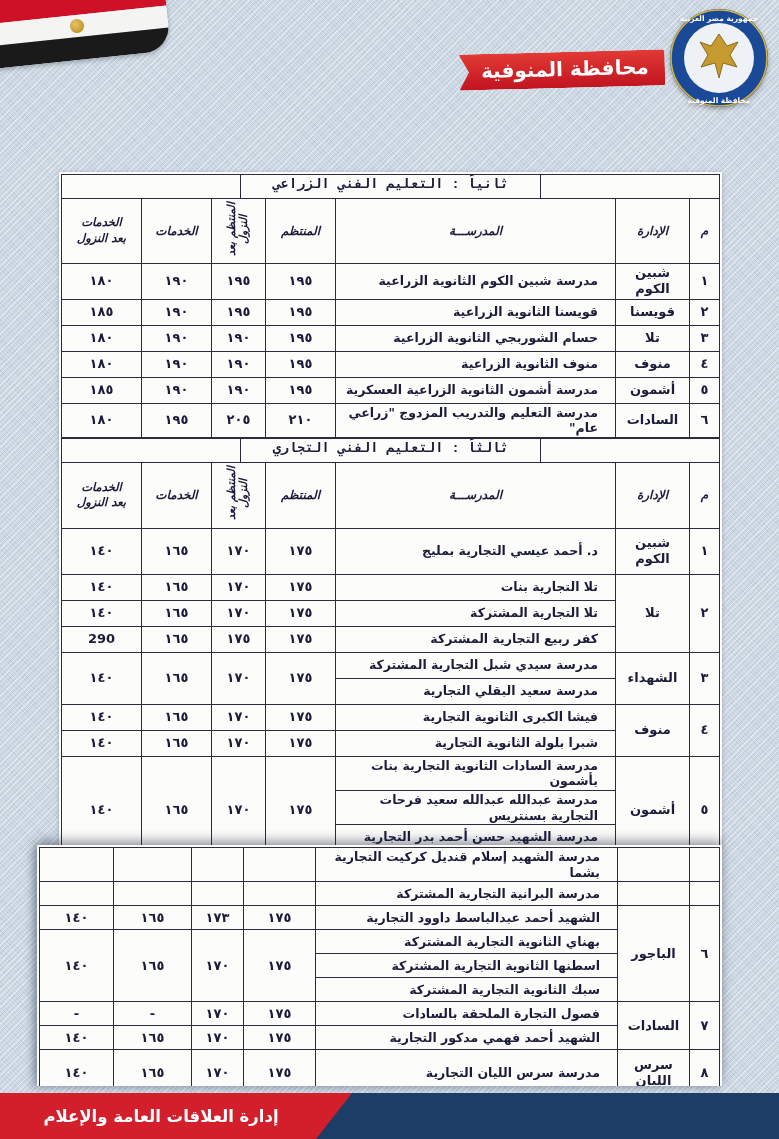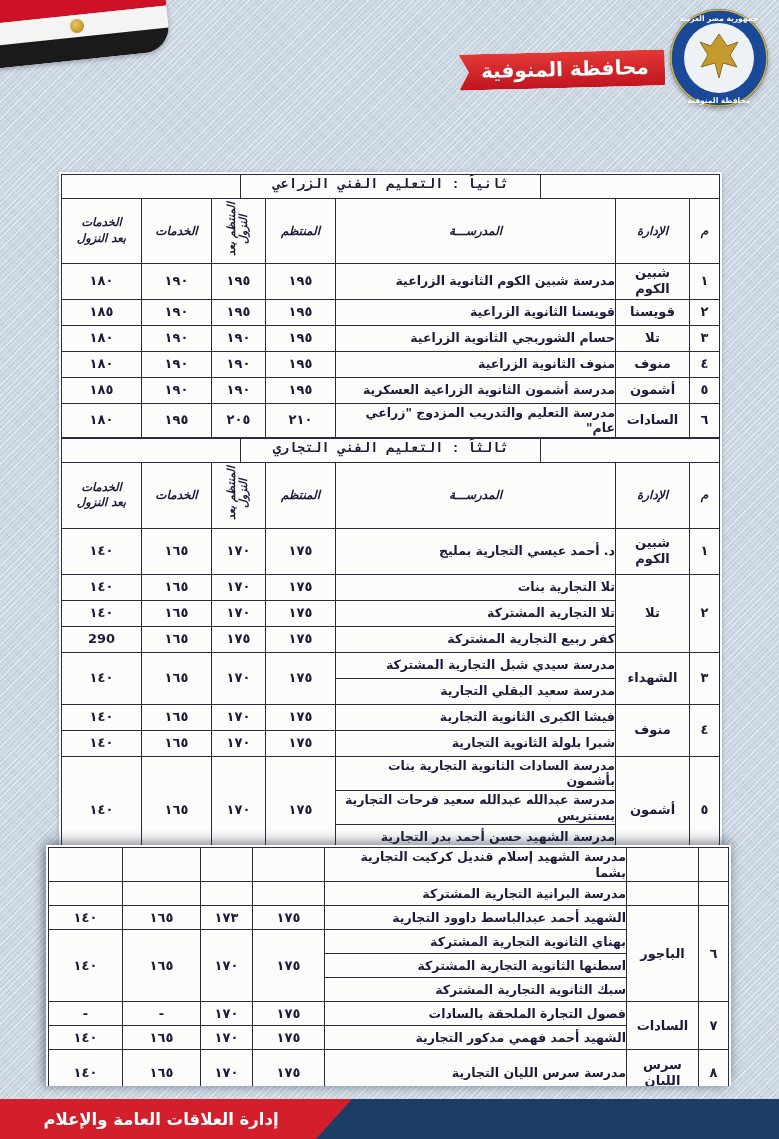--- a/index.html
+++ b/index.html
@@ -42,41 +42,41 @@
 
   
   .main-title { position:absolute; top:121px; left:10px; right:10px;
                 text-align:center; color:#e11f26; font-size:22px; font-weight:bold;
                 text-shadow: 1px 1px 0 rgba(255,255,255,.8), 2px 2px 1px rgba(120,0,0,.35); }
 
   
   .scan { position:absolute; background:#fcfcfa; }
   .scan1 { top:172px; right:57px; width:663px; height:674px; padding:2px;
            box-shadow: 0 1px 4px rgba(60,70,90,.35); }
-  .scan2 { top:845px; right:48px; width:685px; height:241px; padding:2px;
+  .scan2 { top:845px; right:57px; width:685px; height:241px; padding:2px;
            box-shadow: 0 -5px 10px rgba(40,50,70,.40), -4px 2px 8px rgba(40,50,70,.30); overflow:hidden; }
 
   
   table.t { width:100%; border-collapse:collapse; direction:rtl; table-layout:fixed; }
   .t td { border:1.6px solid #2b2b3b; padding:1px 4px; font-weight:bold;
           font-size:13px; text-align:center; vertical-align:middle;
           overflow:hidden; line-height:1.25; }
-  .t td.s { text-align:right; padding-right:0; font-size:12.5px; }
+  .t td.s { text-align:right; padding-right:17px; font-size:12.5px; }
   .t tr.head td { font-size:12px;font-style:italic; }
   .t td.band-cell { padding:0; text-align:center; height:24px; }
   .band-inner { display:inline-block; padding:2px 32px; height:100%;
                 border-left:1.6px solid #2b2b3b; border-right:1.6px solid #2b2b3b;
                 font-size:13.5px; font-weight:bold;font-family:Liberation Mono, monospace; }
   .vert-text { writing-mode: vertical-rl; transform: rotate(180deg);
                display:inline-block; max-height:58px; line-height:1.1; font-size:11px; }
   .stack-text { display:inline-block; width:52px; line-height:1.35; font-size:11.5px; }
   .gap-top { }
 
   
-  .footer { position:absolute; bottom:0; left:0; right:0; height:40px; background:#1c3e66;margin-top:24px; }
+  .footer { position:absolute; bottom:0; left:0; right:0; height:46px; background:#1c3e66;margin-top:24px; }
   .footer-red { position:absolute; left:0; top:0; height:100%; width:352px;
                 background:#d21f2b;
                 clip-path: polygon(0 0, 352px 0, 316px 100%, 0 100%);
                 display:flex; align-items:center; justify-content:center;
                 color:#fff; font-size:16.5px; font-weight:bold; padding-right:30px; }
 </style>
 </head>
 <body>
 
 <div class="page">

